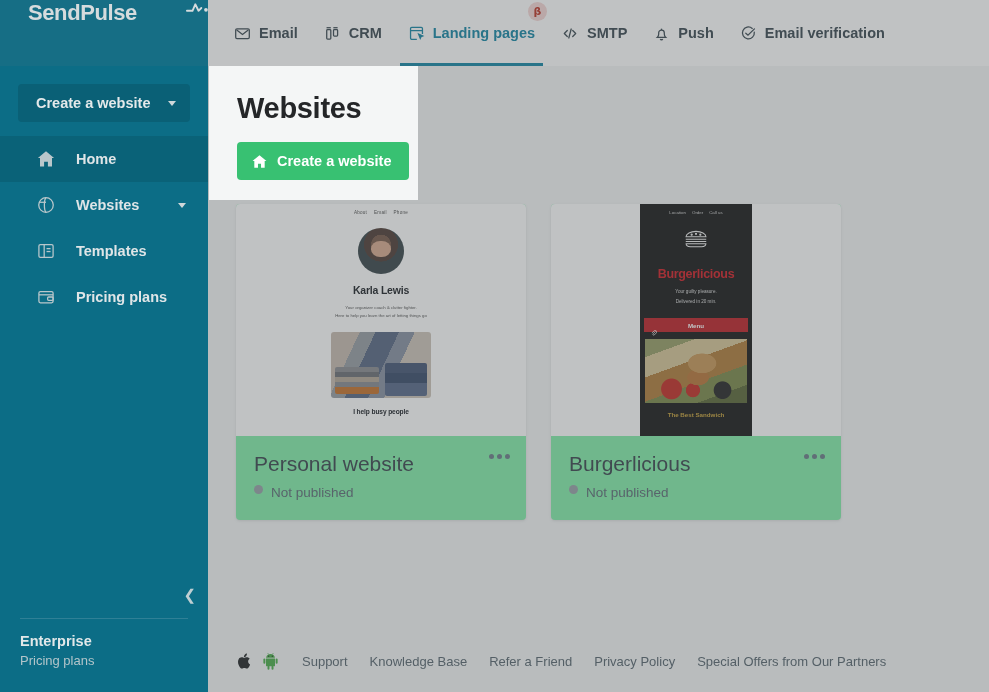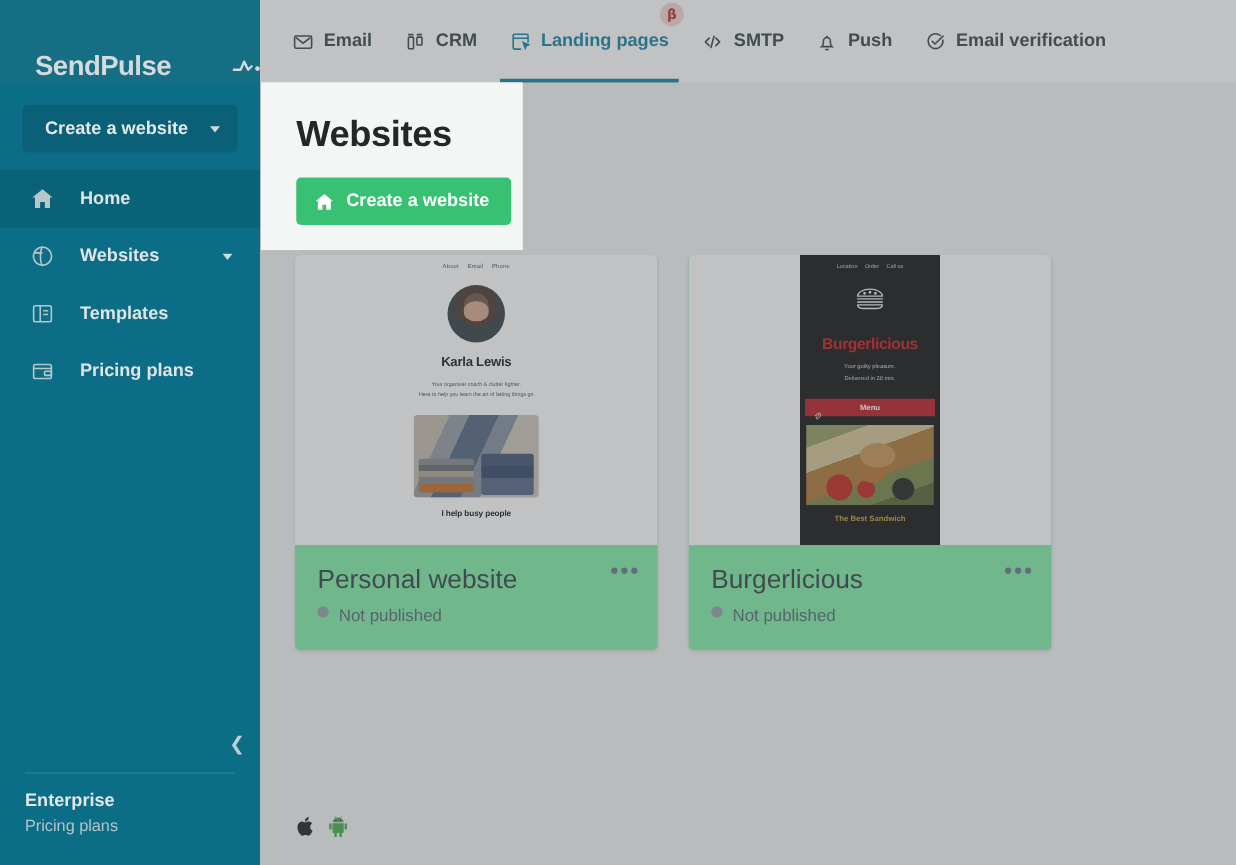--- a/index.html
+++ b/index.html
@@ -14,21 +14,21 @@
   
   .sidebar {
     position: absolute; left: 0; top: 0;
     width: 208px; height: 692px;
     background: #0d7089;
     background: linear-gradient(#0c6d86, #0c6d86);
     display: flex; flex-direction: column;
     z-index: 30;
   }
   .brand {
-    height: 66px; display: flex; align-items: flex-end;
+    height: 66px; display: flex; align-items: flex-start;
     padding-left: 28px;
     background: #166e85;
     gap: 48px;
   }
   .brand-text {
     color: #d5dbdd; font-size: 22px; font-weight: bold;
     letter-spacing: -0.4px;
   }
   .brand-mark { margin-left: 1px; display: inline-block; vertical-align: middle; }
 
@@ -42,21 +42,21 @@
   }
   .create-web-btn .lbl { color: #e4e9ea; font-size: 14.5px; font-weight: bold; }
   .caret-down {
     width: 0; height: 0;
     border-left: 4px solid transparent; border-right: 4px solid transparent;
     border-top: 5px solid #cfd8da;
   }
 
   .nav-item {
     height: 46px; display: flex; align-items: center;
-    padding-left: 24px; cursor: pointer; position: relative;
+    padding-left: 36px; cursor: pointer; position: relative;
   }
   .nav-item.active { background: #0a6278; }
   .nav-item .ico {
     width: 26px; height: 22px; margin-right: 14px;
     display: flex; align-items: center; justify-content: flex-start;
     color: #b9c7cb;
   }
   .nav-item .nav-label { color: #dfe5e7; font-size: 14.5px; font-weight: bold; }
   .nav-item .nav-caret { position: absolute; right: 22px; }
 
@@ -454,20 +454,27 @@
           <rect x="0.4" y="6.9" width="2.1" height="5.6" rx="1.05"></rect>
           <rect x="13.5" y="6.9" width="2.1" height="5.6" rx="1.05"></rect>
           <rect x="4.8" y="14.6" width="2.1" height="4.2" rx="1.05"></rect>
           <rect x="9.1" y="14.6" width="2.1" height="4.2" rx="1.05"></rect>
           <path d="M3.3 6.1C3.5 3.8 5.5 2 8 2s4.5 1.8 4.7 4.1z"></path>
           <circle cx="6.1" cy="4.3" r=".55" fill="#1d1d1d"></circle>
           <circle cx="9.9" cy="4.3" r=".55" fill="#1d1d1d"></circle>
           <path d="M5 1 5.9 2.4M11 1 10.1 2.4" stroke="#4fb14f" stroke-width=".7"></path>
         </svg>
       </span>
+      <div class="footer-links">
+        <span class="footer-link">Support</span>
+        <span class="footer-link">Knowledge Base</span>
+        <span class="footer-link">Refer a Friend</span>
+        <span class="footer-link">Privacy Policy</span>
+        <span class="footer-link">Special Offers from Our Partners</span>
+      </div>
     </div>
   </div>
 
   <div class="sidebar">
     <div class="brand">
       <span class="brand-text">SendPulse</span>
       <span class="brand-mark">
         <svg width="26" height="16" viewBox="0 0 28 16" fill="none" stroke="#d5dbdd" stroke-width="2" stroke-linecap="round" stroke-linejoin="round">
           <path d="M1 11 7 11 10 4 13.5 11 16.5 8"></path>
           <circle cx="21.5" cy="10" r="2" fill="#d5dbdd" stroke="none"></circle>

